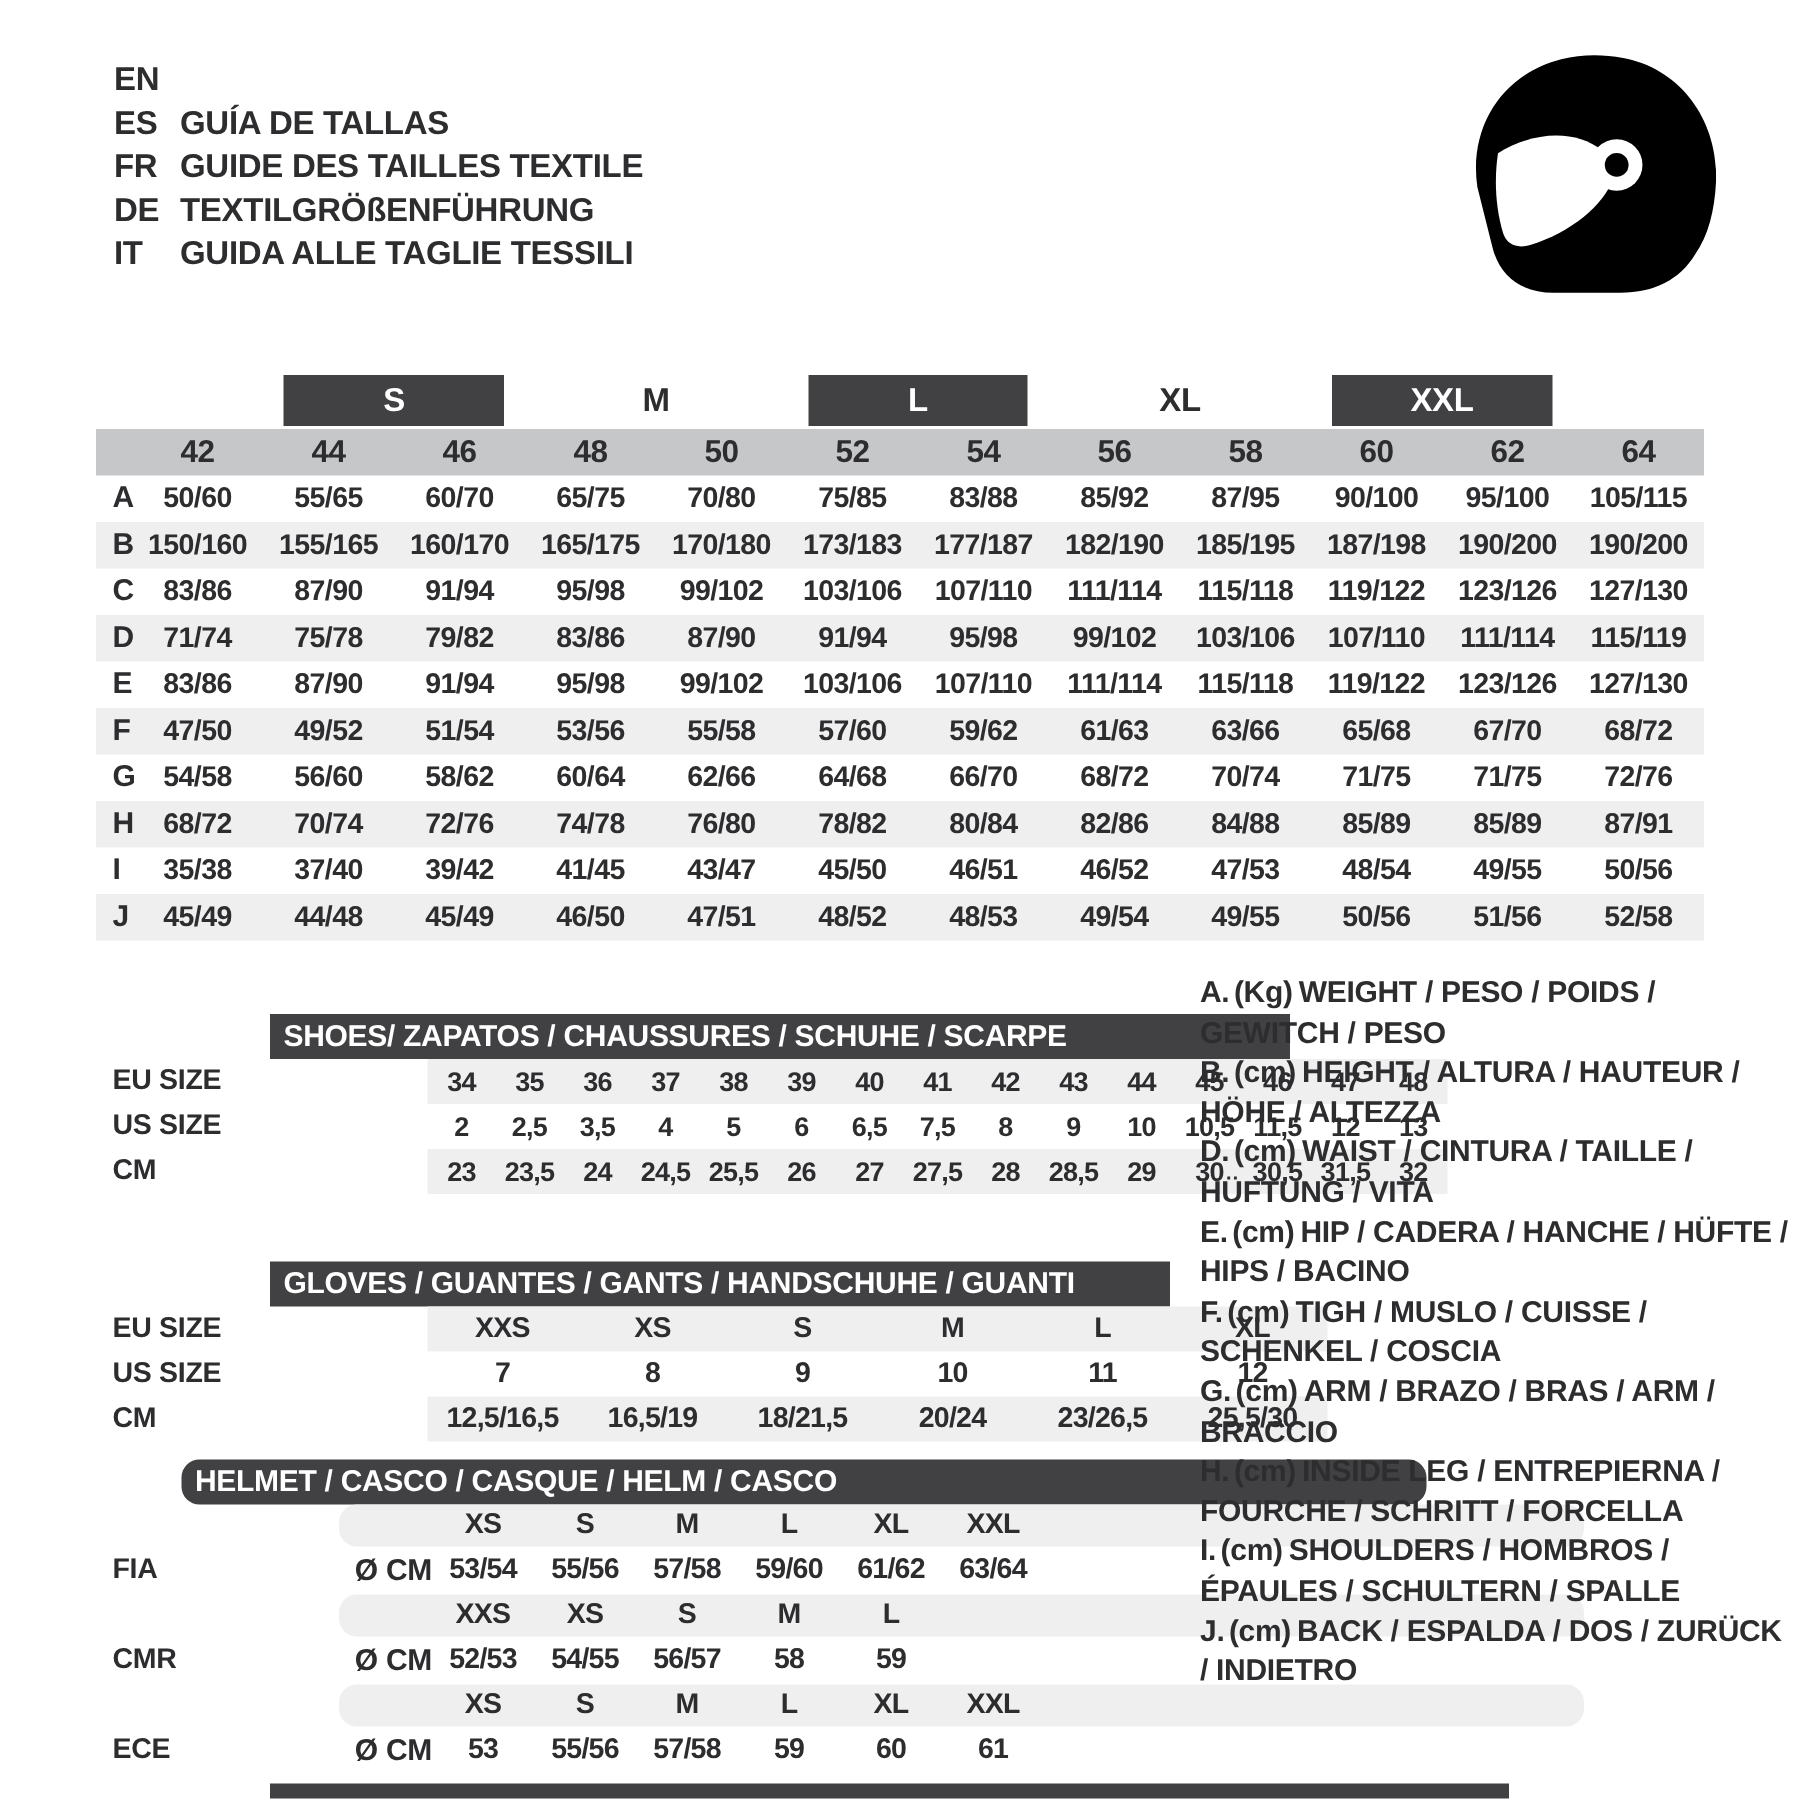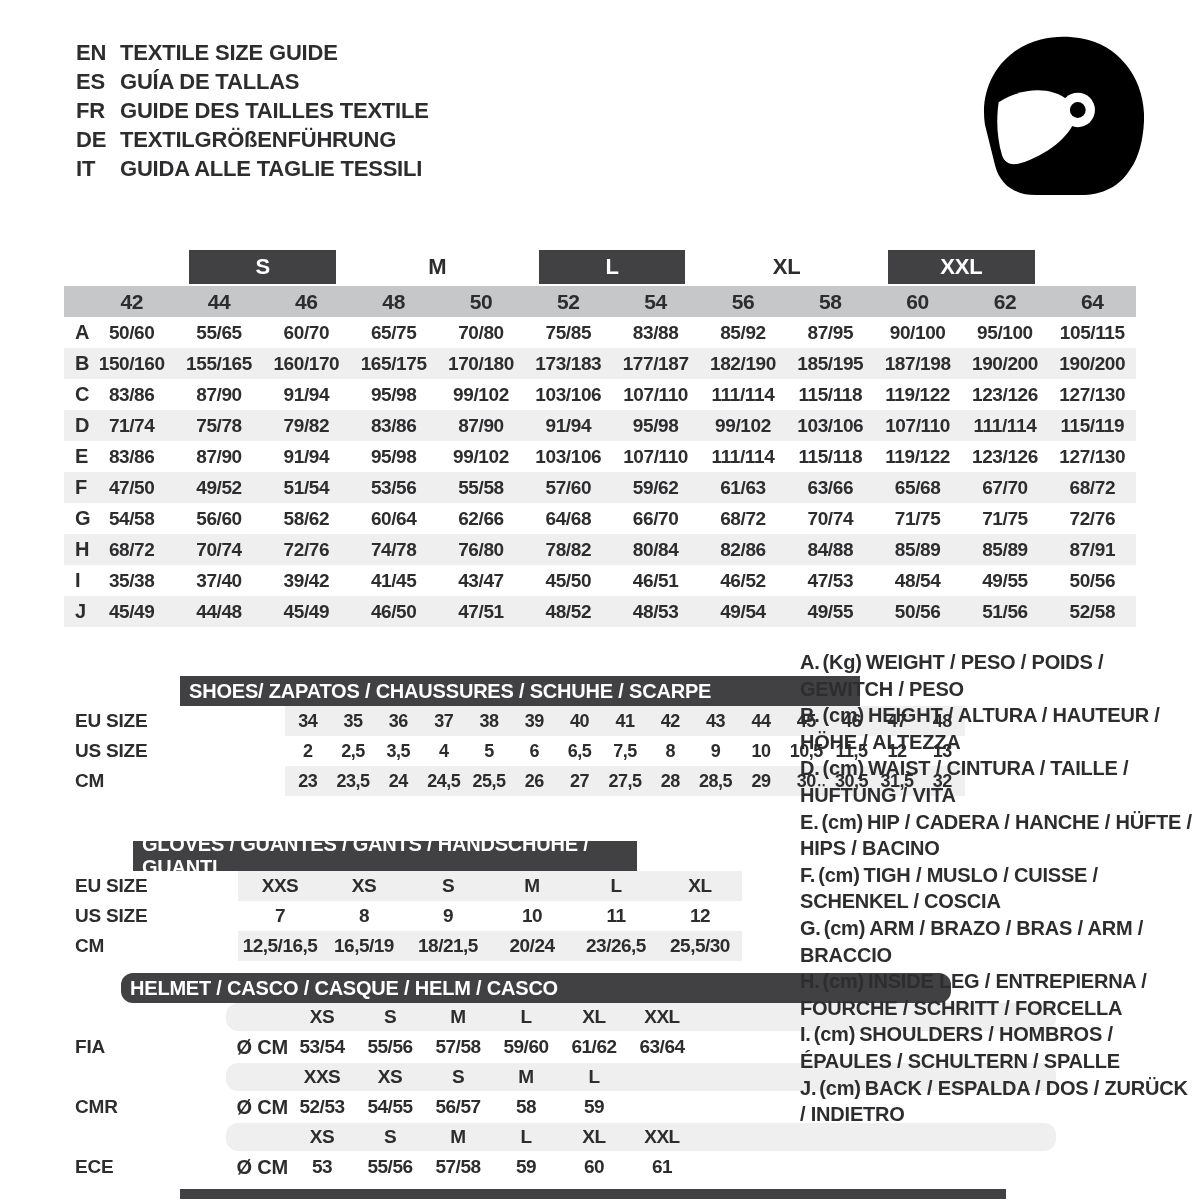--- a/index.html
+++ b/index.html
@@ -31,21 +31,21 @@
   
   .section{position:absolute;left:75px;}
   .sec-header{height:30px;background:#414042;color:#fff;display:flex;align-items:center;
     padding-left:9px;box-sizing:border-box;font-size:20px;}
   .sec-row{display:flex;height:30px;align-items:center;}
   .sec-row-label{width:105px;flex:none;font-size:19px;}
   .sec-strip{display:flex;align-items:center;height:100%;}
   .sec-strip.gray{background:#efeff0;}
   .sec-strip .cell{flex:1;text-align:center;font-size:18px;letter-spacing:-0.5px;}
   .shoes{top:676px;} .shoes .sec-header,.shoes .sec-strip{margin-left:105px;width:680px;}
-  .gloves{top:841px;} .gloves .sec-header,.gloves .sec-strip{margin-left:58px;width:504px;}
+  .gloves{top:841px;} .gloves .sec-header,.gloves .sec-strip{margin-left:105px;width:600px;}
   .gloves .sec-strip .cell{font-size:19px;}
   .helmet{top:973px;} .helmet .sec-header,.helmet .sec-strip{margin-left:46px;width:830px;border-radius:12px;}
   .helmet .sec-row.size-row{height:28px;}
   .helmet .sec-row.value-row{height:32px;}
   .helmet .sec-strip .cell{flex:none;width:68px;font-size:19px;}
   .helmet .sec-strip .unit-cell{flex:none;width:62px;text-align:right;font-size:20px;}
   .helmet .sec-strip .filler{flex:1;}
   
   .legend{position:absolute;left:800px;top:649px;width:398px;font-size:20px;line-height:26.6px;}
   .lg-key{margin-right:3px;}
@@ -54,21 +54,20 @@
   .bottom-partial-bar{position:absolute;left:180px;top:1189px;width:826px;height:10px;background:#414042;}
 </style>
 </head>
 <body>
 
 <div class="page">
 
   <div class="lang-header">
       <div class="lang-row">
         <span class="lang-code">EN</span>
-        <span class="lang-title">TEXTILE SIZE GUIDE</span>
       </div>
       <div class="lang-row">
         <span class="lang-code">ES</span>
         <span class="lang-title">GUÍA DE TALLAS</span>
       </div>
       <div class="lang-row">
         <span class="lang-code">FR</span>
         <span class="lang-title">GUIDE DES TAILLES TEXTILE</span>
       </div>
       <div class="lang-row">

